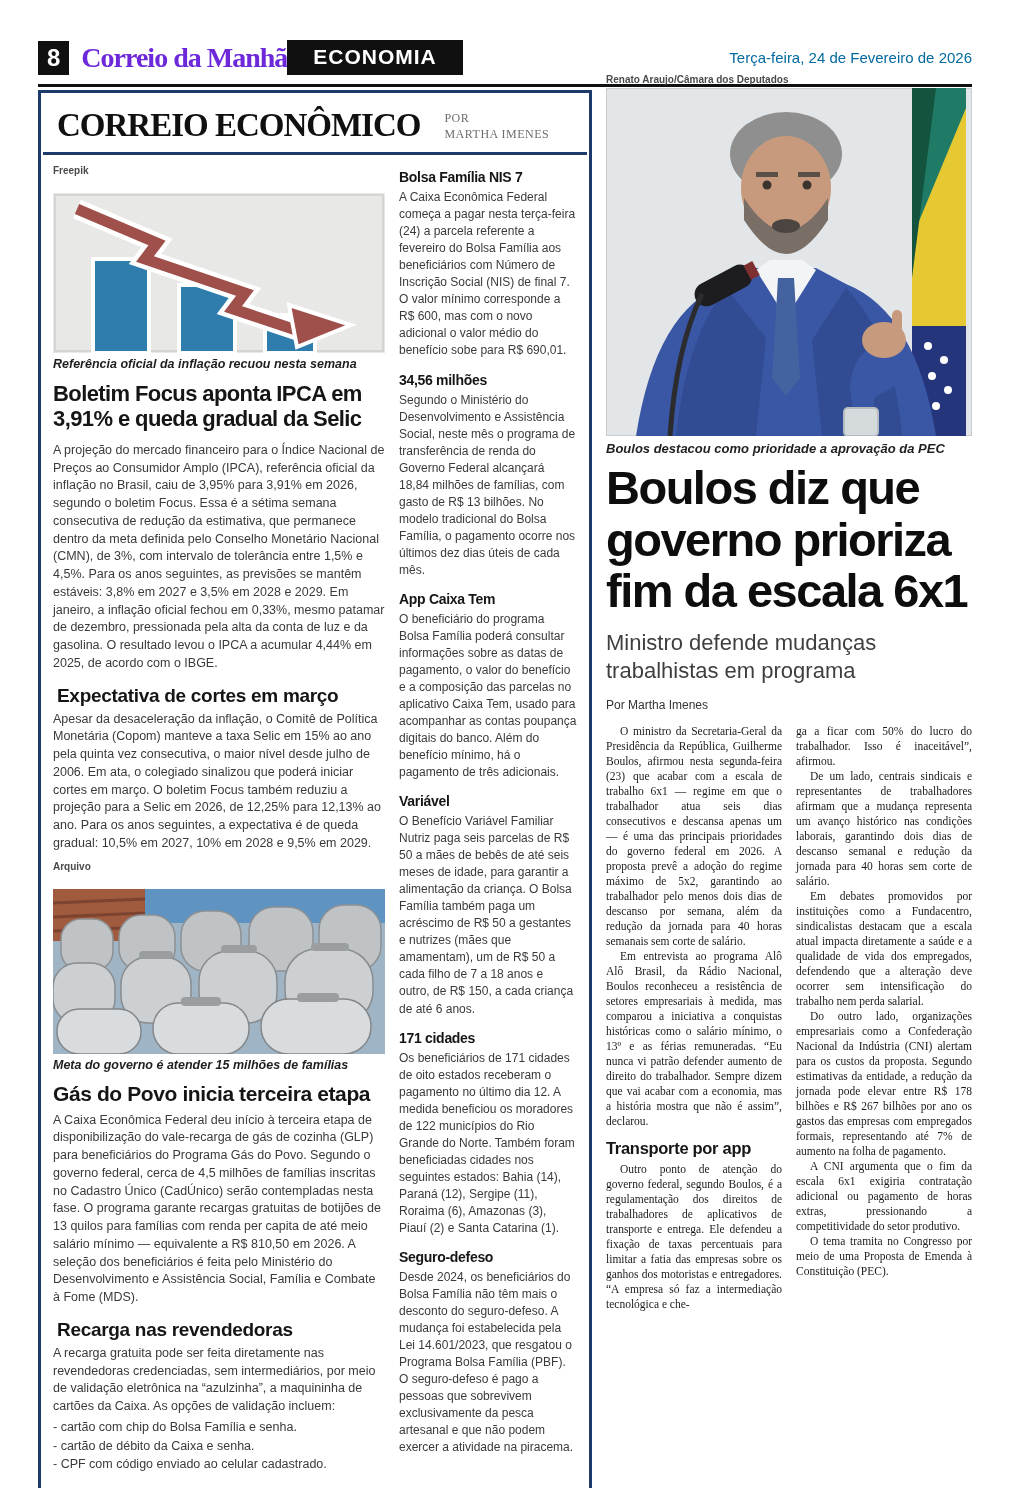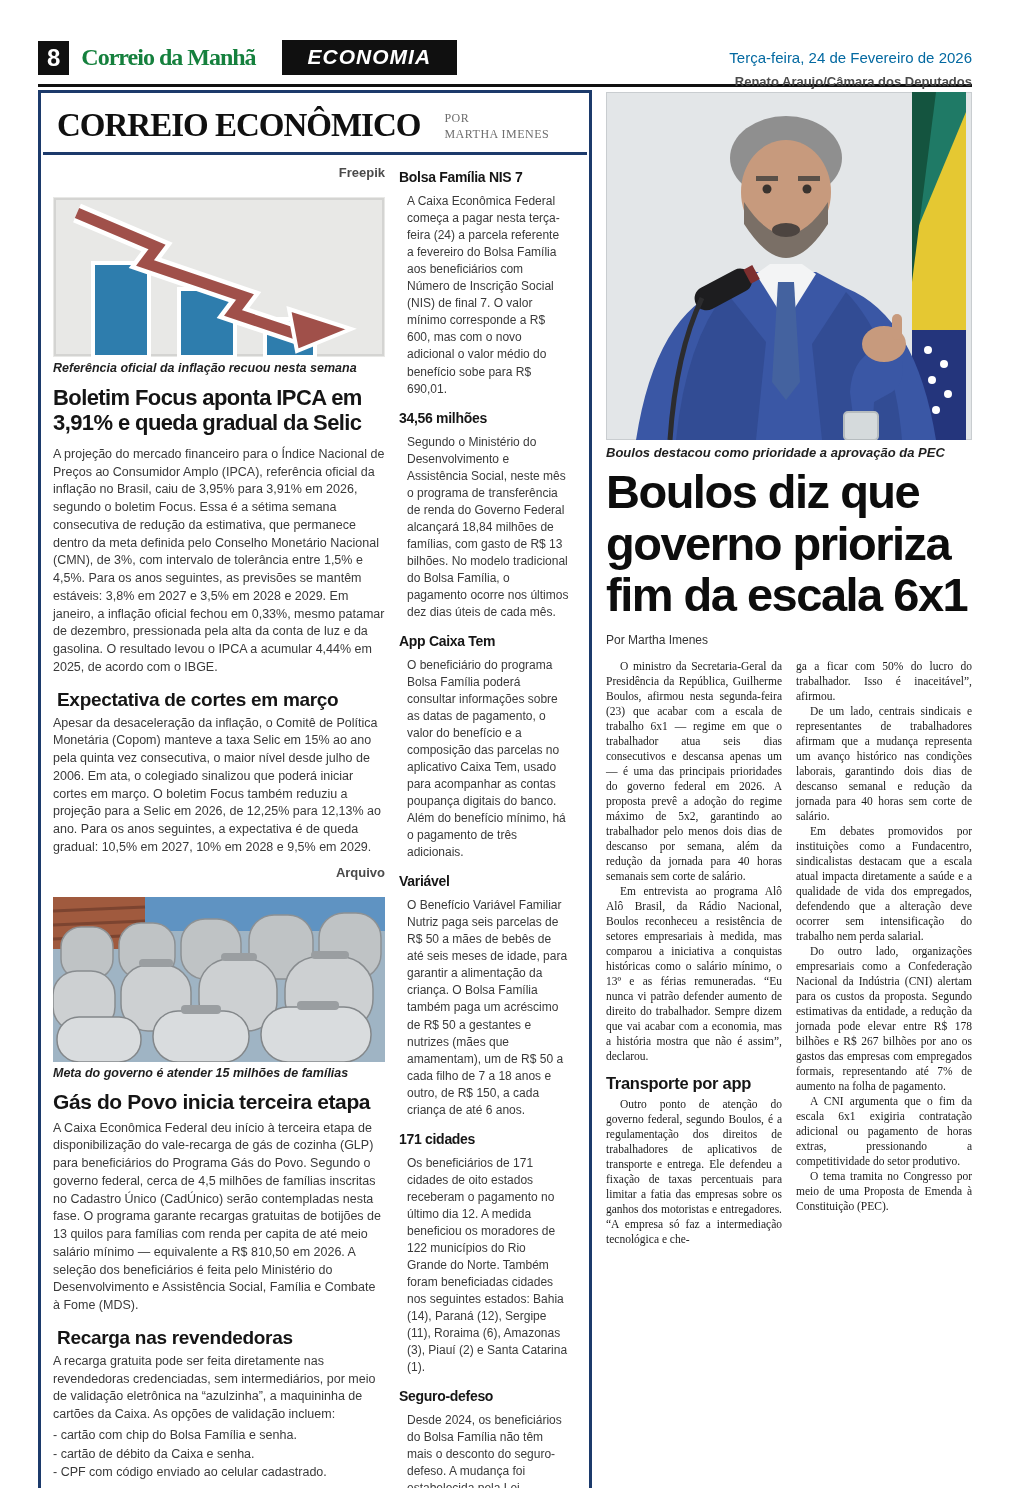--- a/index.html
+++ b/index.html
@@ -4,49 +4,49 @@
 <style>
   html,body{margin:0;padding:0;background:#ffffff;}
   .page{position:relative;width:1010px;height:1488px;background:#fff;overflow:hidden;
         font-family:"Liberation Sans","DejaVu Sans",sans-serif;color:#222;}
 
   
   .masthead{position:absolute;left:38px;top:40px;width:934px;display:flex;align-items:center;
             border-bottom:3px solid #101010;padding-bottom:9px;}
   .pagenum{background:#101010;color:#fff;font-weight:bold;font-size:24px;line-height:1;
            padding:5px 9px;margin-right:12px;}
-  .brand{font-family:"Liberation Serif","DejaVu Serif",serif;font-weight:bold;font-size:24px;
-         letter-spacing:-1px;color:#15803d;margin-right:26px;white-space:nowrap;}
+  .brand{font-family:"Liberation Serif","DejaVu Serif",serif;font-weight:bold;font-size:28px;
+         letter-spacing:-1px;color:#6d28d9;white-space:nowrap;}
   .section-badge{background:#101010;color:#fff;font-weight:bold;font-size:21px;letter-spacing:1px;
-                 padding:5px 26px 6px;font-style:italic;}
+                 padding:5px 26px 6px;}
   .issue-date{margin-left:auto;font-size:15px;color:#0369a1;}
 
   
   .eco-box{position:absolute;left:38px;top:90px;width:548px;border:3px solid #1c3a6b;background:#fff;}
   .eco-title-row{display:flex;align-items:flex-start;padding:16px 14px 10px 14px;
                  border-bottom:3px solid #1c3a6b;margin:0 2px;font-family:Liberation Serif, serif;}
   .eco-title{font-size:33px;font-weight:bold;letter-spacing:-1px;color:#101010;margin:0;line-height:1;}
   .eco-byline{margin-left:24px;margin-top:2px;font-size:12px;color:#6e6e6e;letter-spacing:.5px;line-height:1.3;}
   .eco-cols{display:flex;gap:14px;padding:8px 12px 14px 12px;}
   .eco-col-main{width:332px;flex:none;}
   .eco-col-brief{width:178px;flex:none;}
 
-  .credit{font-size:13px;font-weight:bold;color:#4a4a4a;text-align:right;margin:2px 0 17px;}
+  .credit{font-size:10px;font-weight:bold;color:#4a4a4a;text-align:left;margin:2px 0 17px;}
   .figure{width:100%;display:block;border:0;}
   .caption{font-size:12.5px;font-weight:bold;font-style:italic;color:#1f1f1f;margin:4px 0 10px;}
 
   .h-big{font-size:22px;font-weight:bold;letter-spacing:-.6px;line-height:1.15;color:#151515;margin:6px 0 10px;}
   .h-mid{font-size:21px;font-weight:bold;letter-spacing:-.4px;line-height:1.15;color:#151515;margin:8px 0 6px;}
   .h-sub{font-size:19px;font-weight:bold;letter-spacing:-.3px;color:#151515;margin:12px 0 4px 4px;}
   .body-sans{font-size:12.5px;line-height:1.42;color:#3a3a3a;margin:0 0 8px;text-align:left;}
   .plist{font-size:12.5px;line-height:1.5;color:#3a3a3a;}
 
   .brief-sec{margin-bottom:12px;}
   .brief-h{font-size:14px;font-weight:bold;letter-spacing:-.3px;color:#151515;margin:6px 0 4px;}
-  .brief-b{font-size:12px;line-height:1.42;color:#3a3a3a;margin:8px;}
+  .brief-b{font-size:12px;line-height:1.42;color:#3a3a3a;margin:0;}
 
   
   .boulos{position:absolute;left:606px;top:72px;width:366px;}
   .boulos .credit{margin-bottom:3px;}
   .b-caption{font-size:13px;font-weight:bold;font-style:italic;color:#1f1f1f;margin:5px 0 0;}
   .b-headline{font-size:47px;font-weight:bold;letter-spacing:-1.5px;line-height:1.1;color:#0d0d0d;margin:6px 0 12px;}
   .b-deck{font-size:22px;line-height:1.25;color:#3f3f3f;margin:0 0 14px;}
   .b-byline{font-size:12px;color:#333;margin:0 0 12px;}
   .b-cols{display:flex;gap:14px;}
   .b-col{width:176px;flex:none;}
@@ -226,20 +226,21 @@
         <rect x="144" y="188" width="10" height="16" fill="#7e2f2f"></rect>
       </g>
       <path d="M96 206 Q70 260 64 348" fill="none" stroke="#2c2c2e" stroke-width="5"></path>
 
       <rect x="238" y="320" width="34" height="28" rx="4" fill="#d5dadc" stroke="#b6bcbf" stroke-width="2"></rect>
     </svg>
 
     <div class="b-caption">Boulos destacou como prioridade a aprovação da PEC</div>
 
     <h1 class="b-headline">Boulos diz que governo prioriza fim da escala 6x1</h1>
+    <p class="b-deck">Ministro defende mudanças trabalhistas em programa</p>
     <div class="b-byline">Por Martha Imenes</div>
 
     <div class="b-cols serif">
       <div class="b-col">
         <p>O ministro da Secretaria-Geral da Presidência da República, Guilherme Boulos, afirmou nesta segunda-feira (23) que acabar com a escala de trabalho 6x1 — regime em que o trabalhador atua seis dias consecutivos e descansa apenas um — é uma das principais prioridades do governo federal em 2026. A proposta prevê a adoção do regime máximo de 5x2, garantindo ao trabalhador pelo menos dois dias de descanso por semana, além da redução da jornada para 40 horas semanais sem corte de salário.</p>
         <p>Em entrevista ao programa Alô Alô Brasil, da Rádio Nacional, Boulos reconheceu a resistência de setores empresariais à medida, mas comparou a iniciativa a conquistas históricas como o salário mínimo, o 13º e as férias remuneradas. “Eu nunca vi patrão defender aumento de direito do trabalhador. Sempre dizem que vai acabar com a economia, mas a história mostra que não é assim”, declarou.</p>
         <h4 class="col-sub">Transporte por app</h4>
         <p>Outro ponto de atenção do governo federal, segundo Boulos, é a regulamentação dos direitos de trabalhadores de aplicativos de transporte e entrega. Ele defendeu a fixação de taxas percentuais para limitar a fatia das empresas sobre os ganhos dos motoristas e entregadores. “A empresa só faz a intermediação tecnológica e che-</p>
       </div>
       <div class="b-col">

